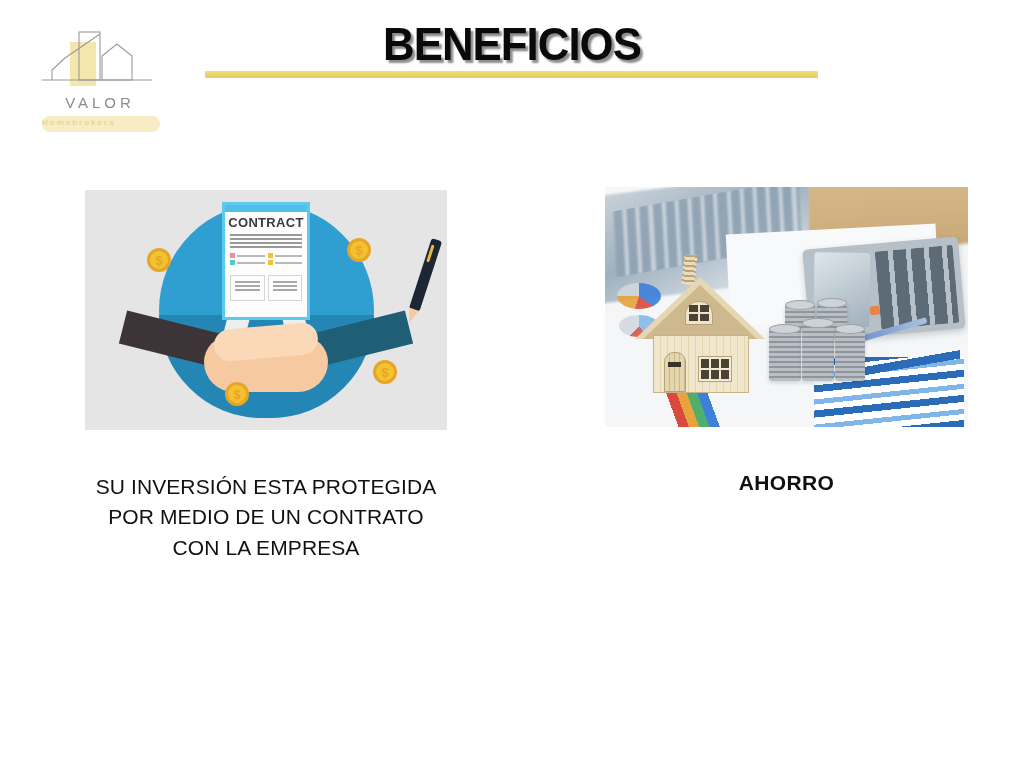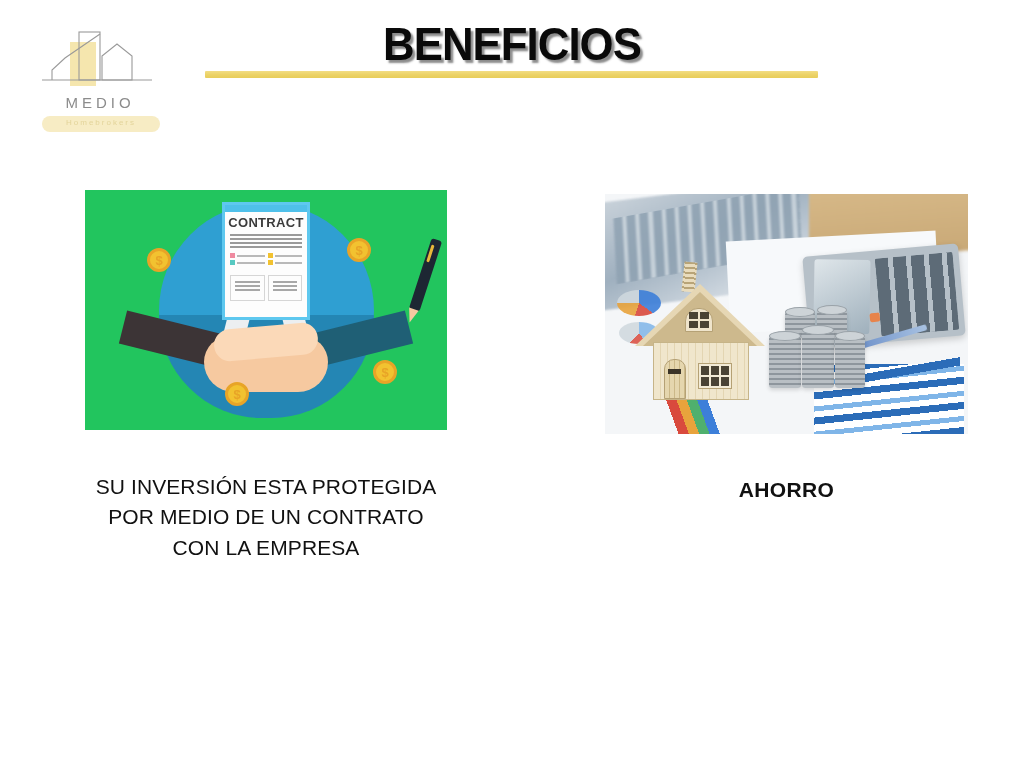--- a/index.html
+++ b/index.html
@@ -47,24 +47,24 @@
     width: 118px;
     height: 16px;
     background: #f7ecc4;
     border-radius: 8px;
   }
   .logo-sub {
     position: absolute;
     left: 0;
     top: 2px;
     width: 118px;
-    text-align: center;
     font-size: 8px;
     letter-spacing: 2px;
     color: #e3d49a;
+    font-weight: bold;
   }
 
   
   .title {
     position: absolute;
     left: 0;
     top: 16px;
     width: 1024px;
     text-align: center;
     font-size: 47px;
@@ -80,34 +80,34 @@
     left: 205px;
     top: 71px;
     width: 613px;
     height: 7px;
     background: linear-gradient(180deg, #f2dd84 0%, #ecd368 50%, #e8cd5a 100%);
     border-radius: 1px;
   }
 
   
   .col-left  { position: absolute; left: 85px;  top: 190px; width: 362px; }
-  .col-right { position: absolute; left: 605px; top: 194px; width: 363px; }
+  .col-right { position: absolute; left: 605px; top: 187px; width: 363px; }
 
   .figure {
     width: 100%;
     height: 240px;
     position: relative;
     overflow: hidden;
   }
 
   
   .illus {
     width: 100%;
     height: 100%;
-    background: #22c55e;
+    background: #e5e5e5;
     position: relative;
   }
   .ill-circle {
     position: absolute;
     left: 50%;
     top: 50%;
     width: 215px;
     height: 215px;
     margin-left: -107px;
     margin-top: -107px;
@@ -521,21 +521,21 @@
 <div class="logo">
   <div class="logo-mark">
     <svg width="140" height="72" viewBox="0 0 140 72" xmlns="http://www.w3.org/2000/svg">
       <rect x="40" y="14" width="26" height="44" fill="#f5e6ae"></rect>
       <rect x="49" y="4" width="21" height="48" fill="none" stroke="#9a9a9a" stroke-width="1.1"></rect>
       <path d="M72 28 L87 16 L102 28 L102 52 L72 52 Z" fill="none" stroke="#9a9a9a" stroke-width="1.1"></path>
       <path d="M22 52 L22 42 L35 30 L70 6" fill="none" stroke="#9a9a9a" stroke-width="1.1"></path>
       <line x1="12" y1="52" x2="122" y2="52" stroke="#9a9a9a" stroke-width="1.1"></line>
     </svg>
   </div>
-  <div class="logo-word">MEDIO</div>
+  <div class="logo-word">VALOR</div>
   <div class="logo-sub-wrap">
     <div class="logo-sub">Homebrokers</div>
   </div>
 </div>
 
 <div class="title">BENEFICIOS</div>
 <div class="title-rule"></div>
 
 <div class="col-left">
 

